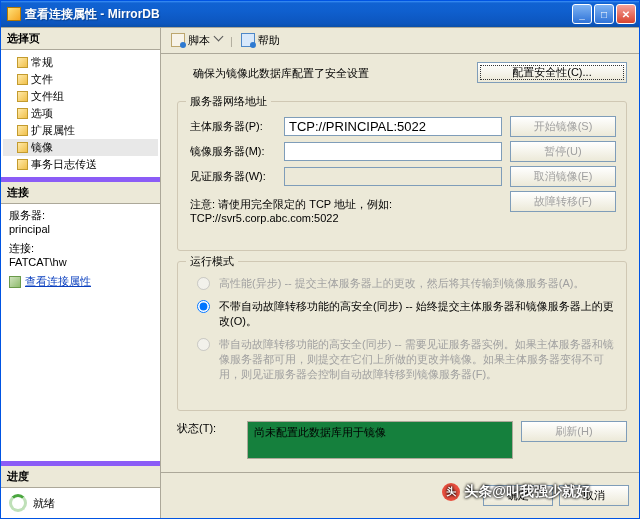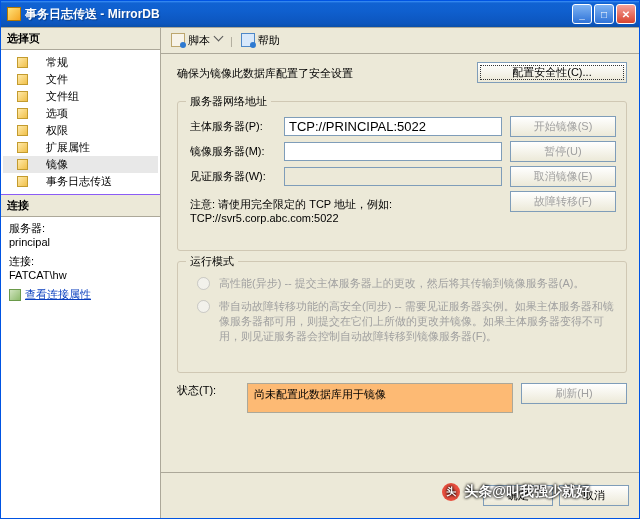--- a/index.html
+++ b/index.html
@@ -8,67 +8,67 @@
 .titlebar{height:26px;background:linear-gradient(180deg,#3b90f7 0%,#1062d2 8%,#0f5fce 40%,#0c55bd 88%,#0a4fa8 100%);display:flex;align-items:center;color:#fff;padding:0 3px 0 6px}
 .titlebar .ico{width:14px;height:14px;background:linear-gradient(135deg,#ffe27a,#f5a623);border:1px solid #b37700;margin-right:4px}
 .titlebar .txt{flex:1;font-weight:bold;font-size:12px;text-shadow:1px 1px 1px rgba(0,0,0,.3)}
 .winbtns{display:flex;gap:2px}
 .winbtn{width:20px;height:20px;border:1px solid #fff;border-radius:3px;background:linear-gradient(180deg,#7eb3f3,#2f73d8);color:#fff;display:flex;align-items:center;justify-content:center;font-family:Arial;font-size:10px;font-weight:bold}
 .winbtn.close{background:linear-gradient(180deg,#f5a29a,#d8442f)}
 .client{flex:1;display:flex;border-top:1px solid #aca899;min-height:0}
 .sidebar{width:160px;background:#fff;border-right:1px solid #aca899;display:flex;flex-direction:column}
 .side-h{background:#ece9d8;border-bottom:1px solid #aca899;padding:3px 6px;font-weight:bold}
 .tree{padding:4px 2px;flex:0 0 auto}
-.tnode{display:flex;align-items:center;gap:18px;padding:1px 4px 1px 14px;white-space:nowrap}
+.tnode{display:flex;align-items:center;gap:3px;padding:1px 4px 1px 14px;white-space:nowrap}
 .tnode .cube{width:11px;height:11px;background:linear-gradient(135deg,#ffe9a8,#f0c04a);border:1px solid #c39b2e}
 .tree .sel{background:#e8e8e8}
-.side-sec{border-top:1px solid #8b5cf6}
+.side-sec{border-top:5px solid #8b5cf6}
 .side-body{padding:0 8px;background:#fff}
 .kv-l{color:#000;margin-top:4px}
 .kv-v{color:#000;margin-bottom:6px}
 .lnk{color:#0a3fbf;text-decoration:underline;cursor:pointer;display:inline-flex;align-items:center;gap:4px}
 .prog-row{display:flex;align-items:center;gap:6px;padding:6px 8px}
 .ring{width:18px;height:18px;border:3px solid #bfe0b8;border-top-color:#4aa63f;border-radius:50%}
 .main{flex:1;display:flex;flex-direction:column;min-width:0}
 .toolbar{height:26px;border-bottom:1px solid #aca899;display:flex;align-items:center;gap:4px;padding:0 6px;background:#ece9d8}
 .tbtn{display:flex;align-items:flex-start;gap:3px;padding:2px 4px;cursor:pointer}
 .tico{width:14px;height:14px;background:#f7f3e8;border:1px solid #bca66e;position:relative}
 .tico::after{content:"";position:absolute;right:-2px;bottom:-2px;width:6px;height:6px;background:#2e7ad1;border-radius:50%}
 .tdd{width:7px;height:7px;border-left:1px solid #555;border-bottom:1px solid #555;transform:rotate(-45deg);margin-left:2px}
 .tico.q{background:#d7e8fb;border-color:#4d87c7}
 .content{flex:1;overflow:auto;padding:8px 12px 8px 16px}
-.info{margin:4px 0 14px}
+.info{margin:4px 16px 14px}
 .btn{height:21px;border:1px solid #7f9db9;background:linear-gradient(#fff,#ece9d8);padding:0 6px;font-size:11px;font-family:inherit;cursor:pointer;min-width:100px}
 .btn:disabled{color:#a0a0a0;cursor:default}
 .cfg-btn{float:right;min-width:150px;outline:1px dotted #333;outline-offset:-4px}
 .group{border:1px solid #d0c8b4;border-radius:3px;padding:10px 10px 24px 12px;margin:6px 0 10px;position:relative}
 .group>.legend{position:absolute;top:-8px;left:8px;background:#ece9d8;padding:0 4px}
 .frow{display:grid;grid-template-columns:86px 1fr 106px;gap:8px;align-items:center;margin:4px 0}
 .frow input[type=text]{height:19px;border:1px solid #7f9db9;background:#fff;padding:1px 4px;font-size:13px;font-family:inherit}
 .frow input[disabled]{background:#ece9d8}
 .note{margin:6px 0 2px;color:#000}
 .wide-action{display:grid;grid-template-columns:1fr 106px;gap:8px;margin-top:4px}
 .radio-row{display:flex;gap:6px;align-items:flex-start;padding:4px 2px;color:#a0a0a0}
 .radio-row.active{color:#000}
 .radio-row input{margin-top:1px}
 .status-row{display:grid;grid-template-columns:62px 1fr 106px;gap:8px;align-items:flex-start;margin-top:6px}
-.status-box{border:1px solid #aca899;background:#fdba74;height:30px;padding:3px 6px}
+.status-box{border:1px solid #aca899;background:#15803d;height:38px;padding:3px 6px}
 .footer{height:46px;border-top:1px solid #aca899;display:flex;align-items:center;justify-content:flex-end;gap:6px;padding:0 10px;background:#ece9d8}
 .footer .btn{min-width:70px}
 .watermark{position:absolute;right:50px;bottom:18px;color:#fff;font-size:14px;font-weight:bold;text-shadow:0 0 3px #000,0 0 3px #000;display:flex;align-items:center;gap:4px}
 .watermark .dot{width:18px;height:18px;background:#e94f3e;border-radius:50%;display:flex;align-items:center;justify-content:center;font-size:10px}
 .sb-ico{width:12px;height:12px;background:linear-gradient(135deg,#cfe3bd,#8fbb6e);border:1px solid #6a9a4a}
 </style>
 </head>
 <body>
 
 <div class="window">
   <div class="titlebar">
     <div class="ico"></div>
-    <div class="txt">事务日志传送 - MirrorDB</div>
+    <div class="txt">查看连接属性 - MirrorDB</div>
     <div class="winbtns">
       <div class="winbtn">_</div>
       <div class="winbtn">□</div>
       <div class="winbtn close">✕</div>
     </div>
   </div>
 
   <div class="client">
     <div class="sidebar">
       <div class="side-h">选择页</div>
@@ -81,24 +81,20 @@
             <span class="cube"></span>
             <span>文件</span>
           </div>
         <div class="tnode">
             <span class="cube"></span>
             <span>文件组</span>
           </div>
         <div class="tnode">
             <span class="cube"></span>
             <span>选项</span>
-          </div>
-        <div class="tnode">
-            <span class="cube"></span>
-            <span>权限</span>
           </div>
         <div class="tnode">
             <span class="cube"></span>
             <span>扩展属性</span>
           </div>
         <div class="tnode sel">
             <span class="cube"></span>
             <span>镜像</span>
           </div>
         <div class="tnode">
@@ -114,20 +110,27 @@
           <div class="kv-v">principal</div>
           <div class="kv-l">连接:</div>
           <div class="kv-v">FATCAT\hw</div>
           <span class="lnk">
               <span class="sb-ico"></span>
               <span>查看连接属性</span>
             </span>
         </div>
       </div>
 
+      <div class="side-sec" style="margin-top:auto">
+        <div class="side-h">进度</div>
+        <div class="prog-row">
+          <div class="ring"></div>
+          <div>就绪</div>
+        </div>
+      </div>
     </div>
 
     <div class="main">
       <div class="toolbar">
         <div class="tbtn">
             <span class="tico"></span>
             <span>脚本</span>
             <span class="tdd"></span>
           </div>
         <span style="color:#aca899">|</span>
@@ -164,20 +167,24 @@
             <button class="btn" disabled="">故障转移(F)</button>
           </div>
         </div>
 
         <div class="group">
           <div class="legend">运行模式</div>
           <label class="radio-row">
               <input type="radio" name="m" disabled="" style="">
               <span>高性能(异步) -- 提交主体服务器上的更改，然后将其传输到镜像服务器(A)。</span>
             </label>
+          <label class="radio-row active">
+              <input type="radio" name="m" checked="" style="">
+              <span>不带自动故障转移功能的高安全(同步) -- 始终提交主体服务器和镜像服务器上的更改(O)。</span>
+            </label>
           <label class="radio-row">
               <input type="radio" name="m" disabled="" style="">
               <span>带自动故障转移功能的高安全(同步) -- 需要见证服务器实例。如果主体服务器和镜像服务器都可用，则提交在它们上所做的更改并镜像。如果主体服务器变得不可用，则见证服务器会控制自动故障转移到镜像服务器(F)。</span>
             </label>
         </div>
 
         <div class="status-row">
           <label>状态(T):</label>
           <div class="status-box">尚未配置此数据库用于镜像</div>
           <button class="btn" disabled="">刷新(H)</button>

